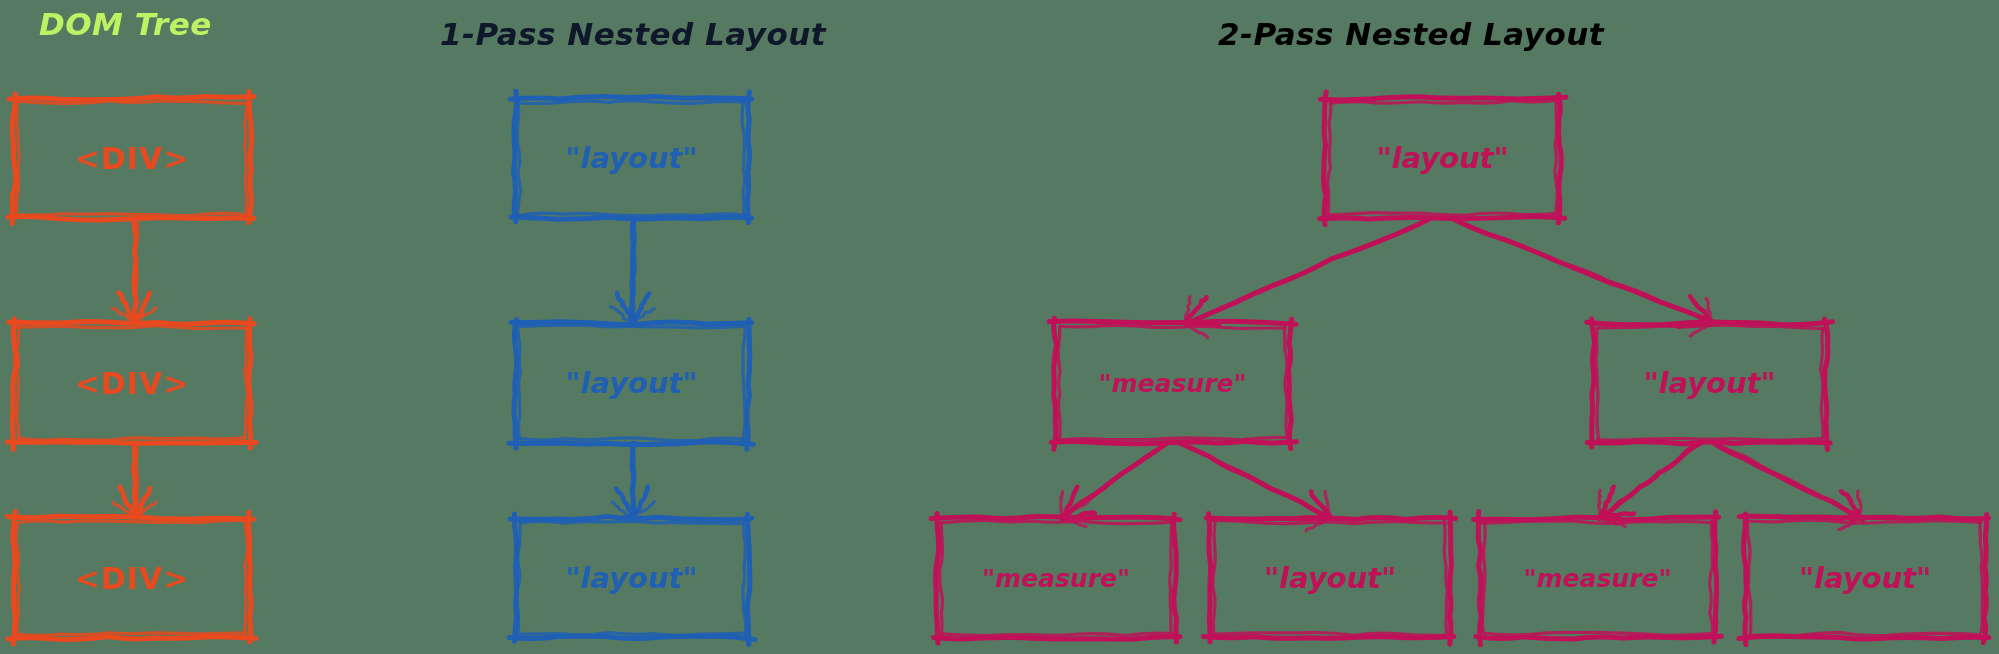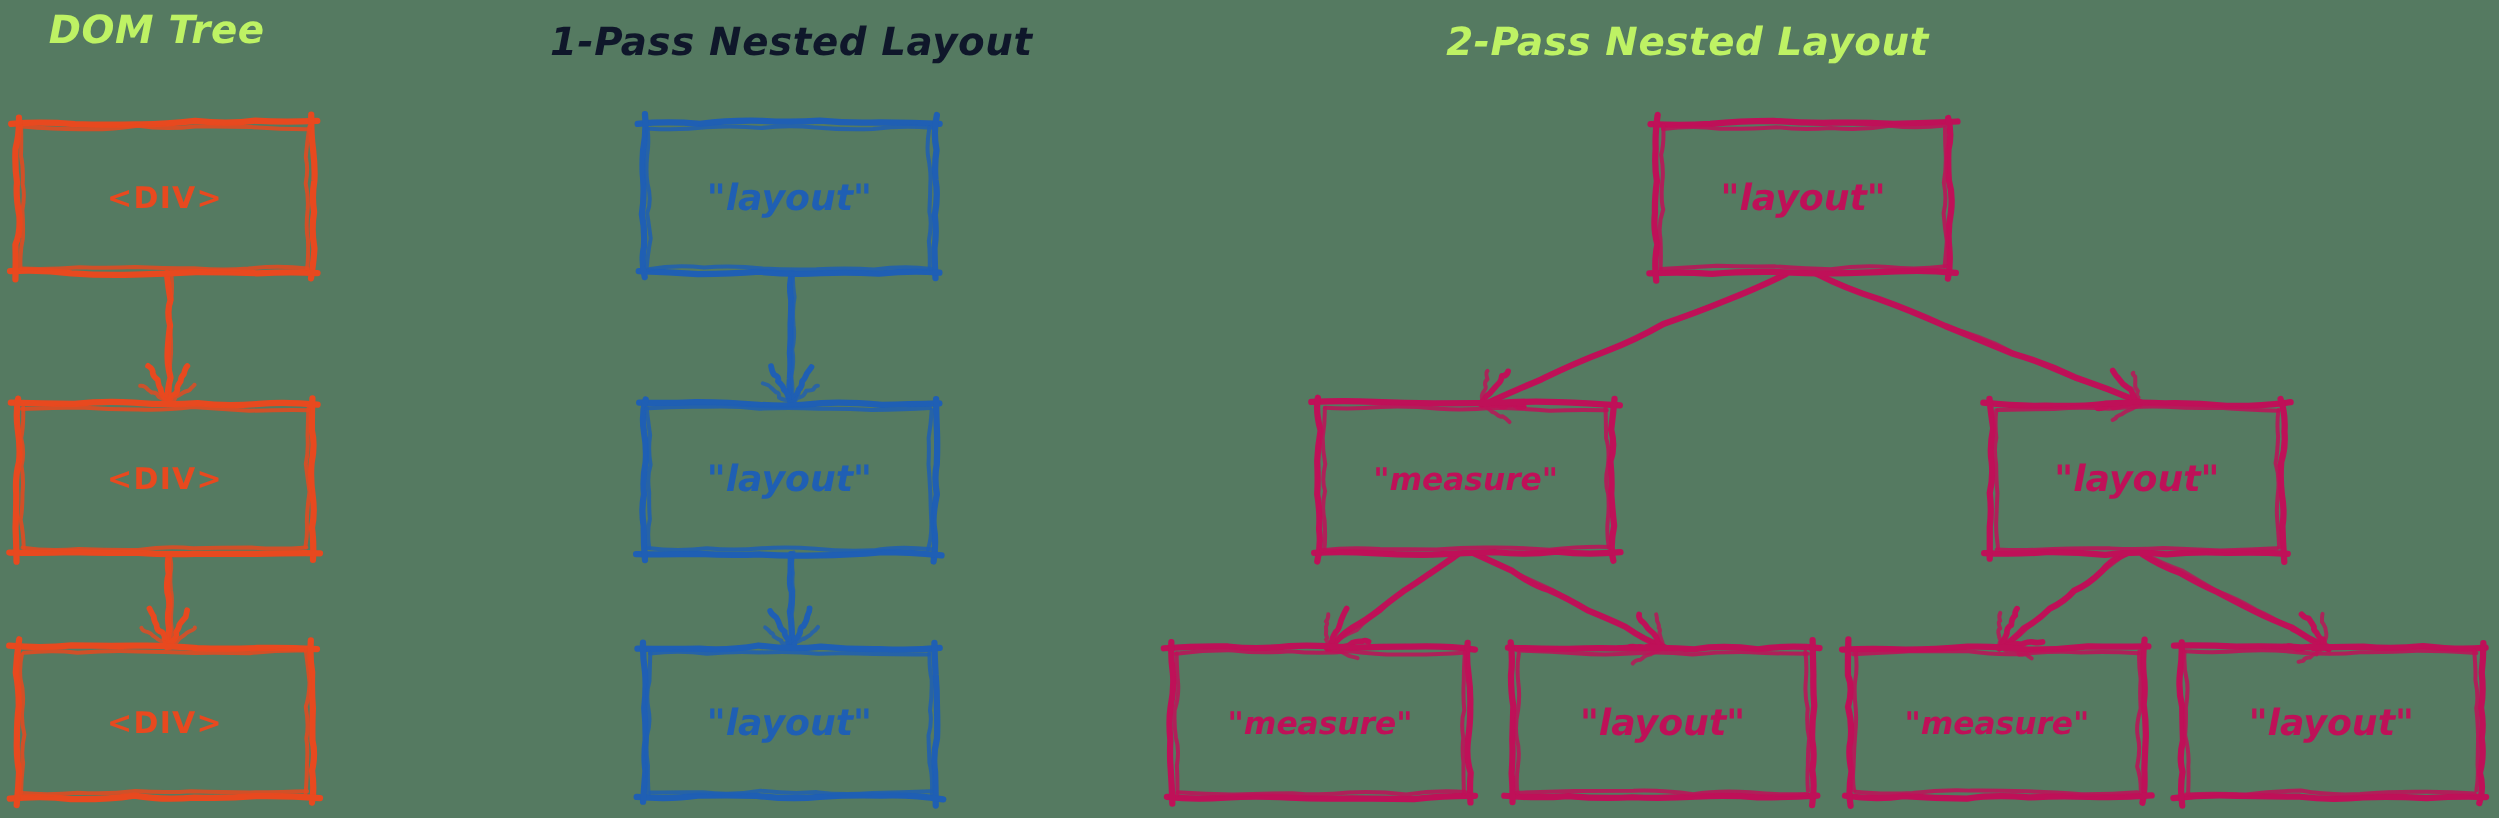--- a/index.html
+++ b/index.html
@@ -22,21 +22,21 @@
     white-space:nowrap;
   }
   .boxlabel{
     position:absolute;
     display:flex;align-items:center;justify-content:center;
     font-family:"DejaVu Sans", sans-serif;
     font-weight:700;
     white-space:nowrap;
     pointer-events:none;
   }
-  .lbl-dom{font-size:24px;letter-spacing:1px;}
+  .lbl-dom{font-size:30px;letter-spacing:1px;}
   .lbl-layout{font-size:29px;font-style:italic;letter-spacing:0px;}
   .lbl-small{font-size:25px;font-style:italic;}
 </style>
 </head>
 <body>
 
 <div id="stage">
   <svg class="layer" id="sketch-layer" viewBox="0 0 1999 654" xmlns="http://www.w3.org/2000/svg">
       <g>
         <path d="M 133.5171659440348 218.57700381380366 Q 134.48575866794482 229.91678650087528 136.4368175520733 240.03598289612495 Q 133.04528015164905 249.46962844966427 136.06410637025914 260.51358909705357 Q 134.87098526114178 268.6510943606827 134.18149337804945 279.54256210333784 Q 133.32672119181916 290.36138931340605 136.4509388937852 302.08766021807105 Q 133.62657669122638 311.86024810880434 134.2082881931254 322.0520641329941" stroke="#e8491f" stroke-width="5" fill="none" stroke-linecap="round" stroke-linejoin="round"></path>
@@ -211,21 +211,21 @@
     </svg>
   <div id="labels">
       <div class="title" style="left: 14px; top: 6px; color: #bef264; margin-left: 25px;">DOM Tree</div>
       <div class="boxlabel lbl-dom" style="left: 14px; top: 98px; width: 236px; height: 120px; color: rgb(232, 73, 31);">&lt;DIV&gt;</div>
       <div class="boxlabel lbl-dom" style="left: 14px; top: 323px; width: 236px; height: 120px; color: rgb(232, 73, 31);">&lt;DIV&gt;</div>
       <div class="boxlabel lbl-dom" style="left: 14px; top: 518px; width: 236px; height: 120px; color: rgb(232, 73, 31);">&lt;DIV&gt;</div>
       <div class="title" style="left: 440px; top: 16px; color: #0f172a;">1-Pass Nested Layout</div>
       <div class="boxlabel lbl-layout" style="left: 515px; top: 98px; width: 233px; height: 120px; color: rgb(31, 95, 180);">"layout"</div>
       <div class="boxlabel lbl-layout" style="left: 515px; top: 323px; width: 233px; height: 120px; color: rgb(31, 95, 180);">"layout"</div>
       <div class="boxlabel lbl-layout" style="left: 515px; top: 518px; width: 233px; height: 120px; color: rgb(31, 95, 180);">"layout"</div>
-      <div class="title" style="left: 1157px; top: 16px; color: #bef264;">2-Pass Nested Layout</div>
+      <div class="title" style="left: 1218px; top: 16px; color: #000000;">2-Pass Nested Layout</div>
       <div class="boxlabel lbl-layout" style="left: 1325px; top: 98px; width: 235px; height: 120px; color: rgb(191, 16, 88);">"layout"</div>
       <div class="boxlabel lbl-small" style="left: 1055px; top: 323px; width: 235px; height: 120px; color: rgb(191, 16, 88);">"measure"</div>
       <div class="boxlabel lbl-layout" style="left: 1593px; top: 323px; width: 233px; height: 120px; color: rgb(191, 16, 88);">"layout"</div>
       <div class="boxlabel lbl-small" style="left: 937px; top: 518px; width: 238px; height: 120px; color: rgb(191, 16, 88);">"measure"</div>
       <div class="boxlabel lbl-layout" style="left: 1210px; top: 518px; width: 240px; height: 120px; color: rgb(191, 16, 88);">"layout"</div>
       <div class="boxlabel lbl-small" style="left: 1480px; top: 518px; width: 235px; height: 120px; color: rgb(191, 16, 88);">"measure"</div>
       <div class="boxlabel lbl-layout" style="left: 1745px; top: 518px; width: 240px; height: 120px; color: rgb(191, 16, 88);">"layout"</div>
     </div>
 </div>
 

